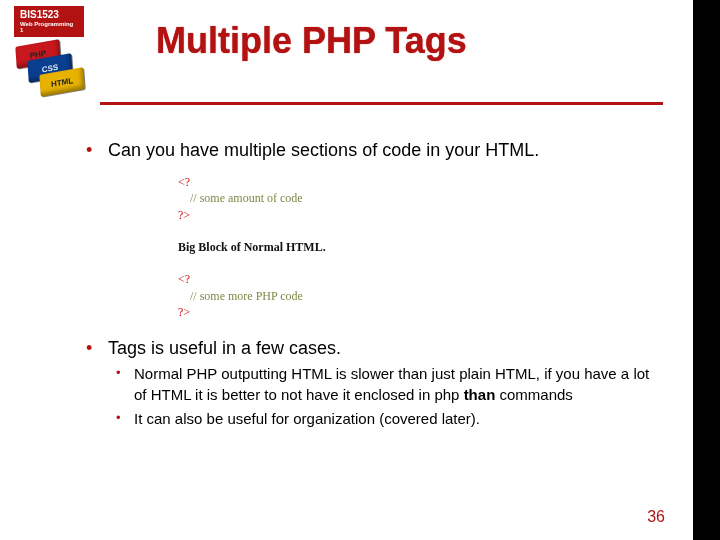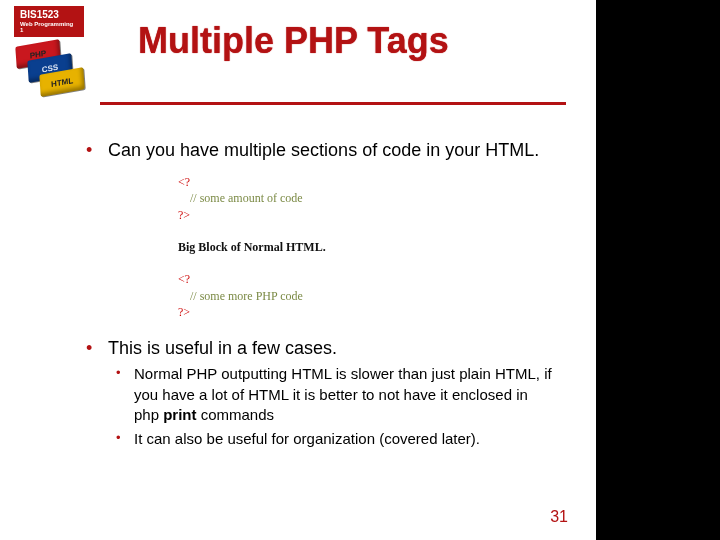--- a/index.html
+++ b/index.html
@@ -3,21 +3,21 @@
 <meta charset="utf-8">
 <style>
   * { margin: 0; padding: 0; box-sizing: border-box; }
   body {
     width: 720px; height: 540px;
     background: #000;
     font-family: Arial, Helvetica, sans-serif;
     overflow: hidden;
   }
   .slide {
-    width: 596px; height: 540px;
+    width: 693px; height: 540px;
     background: #fff;
     position: relative;
   }
   .header {
     position: relative;
     height: 120px;
   }
   .logo-block {
     position: absolute;
     left: 14px; top: 6px;
@@ -42,21 +42,21 @@
     font-size: 8px; font-weight: bold;
     color: #222;
     display: flex; align-items: center; justify-content: center;
   }
   .brick.b1 { background:#c9171e; left: 2px; top: 2px; }
   .brick.b2 { background:#0a3f8f; color:#d8e2f2; left: 14px; top: 16px; }
   .brick.b3 { background:#e7b200; left: 26px; top: 30px; }
 
   .title {
     position: absolute;
-    left: 138px; top: 20px;
+    left: 156px; top: 20px;
     font-size: 36px;
     font-weight: bold;
     color: #b31213;
     text-shadow: 0 0 1px #b31213;
   }
   .hr {
     position: absolute;
     left: 100px; right: 30px; top: 102px;
     height: 3px;
     background: #b31213;
@@ -131,25 +131,25 @@
 <span class="c-tag">?&gt;</span>
 
 <span class="c-html">Big Block of Normal HTML.</span>
 
 <span class="c-tag">&lt;?</span>
     <span class="c-comment">// some more PHP code</span>
 <span class="c-tag">?&gt;</span></div>
 
     <ul class="level1">
       <li>
-        <span>This is useful in a few cases.</span>
+        <span>Tags is useful in a few cases.</span>
         <ul class="level2">
           <li>
-            <span>Normal PHP outputting HTML is slower than just plain HTML, if you have a lot of HTML it is better to not have it enclosed in php </span><b>print</b><span> commands</span>
+            <span>Normal PHP outputting HTML is slower than just plain HTML, if you have a lot of HTML it is better to not have it enclosed in php </span><b>than</b><span> commands</span>
           </li>
           <li>It can also be useful for organization (covered later).</li>
         </ul>
       </li>
     </ul>
   </div>
 
-  <div class="page-num">31</div>
+  <div class="page-num">36</div>
 </div>
 
 </body></html>

